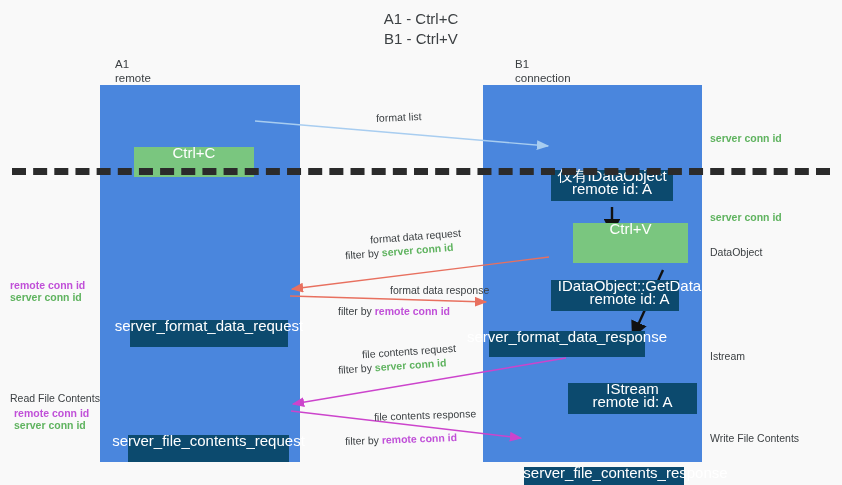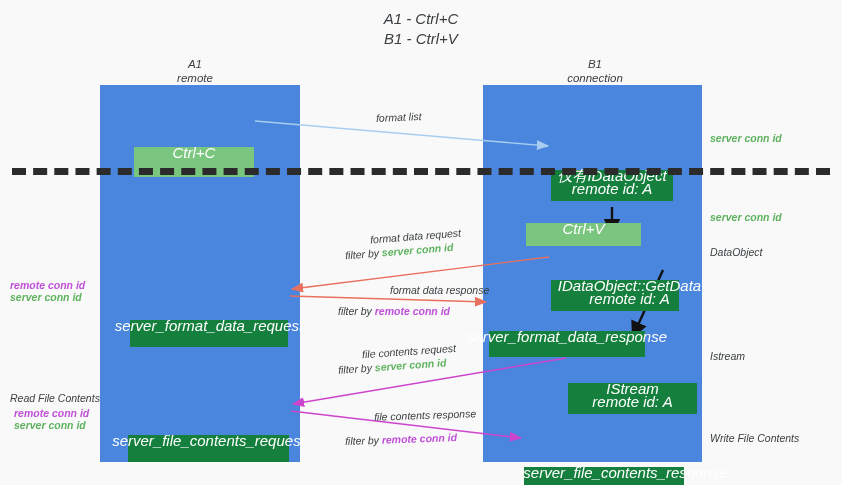--- a/index.html
+++ b/index.html
@@ -3,32 +3,32 @@
 <meta charset="utf-8">
 <style>
   html,body{margin:0;padding:0;}
   body{
     width:842px;height:485px;
     background:#f9f9f9;
     font-family:"Liberation Sans","DejaVu Sans",sans-serif;
     position:relative;overflow:hidden;
     color:#3c4043;
   }
-  .stage{position:absolute;left:0;top:0;width:842px;height:485px;font-style:italic;}
+  .stage{position:absolute;left:0;top:0;width:842px;height:485px;}
   .svg-layer{position:absolute;left:0;top:0;width:842px;height:485px;pointer-events:none;}
 
   
   .title{
     position:absolute;left:0;top:9px;width:842px;
     text-align:center;font-size:15px;line-height:20px;color:#3c4043;
   }
 
   
   .col-head{
-    position:absolute;text-align:center;font-size:11.5px;line-height:13.5px;
+    position:absolute;text-align:left;font-size:11.5px;line-height:13.5px;
     color:#3c4043;width:160px;
   }
   #head-a1{left:115px;top:58px;}
   #head-b1{left:515px;top:58px;}
   .col-head .big{display:block;}
   .col-head .sub{display:block;}
 
   
   .lane{position:absolute;background:#4a86dd;}
   #lane-a1{left:100px;top:85px;width:200px;height:377px;}
@@ -36,26 +36,26 @@
 
   
   .box{
     position:absolute;display:flex;flex-direction:column;
     align-items:center;
     color:#ffffff;font-size:15px;line-height:12.5px;text-align:center;
     box-sizing:border-box;
     margin-top:43px;
   }
   .box.green{background:#7ac67f;}
-  .box.orange{background:#15803d;}
+  .box.orange{background:#0c4a6e;}
   .box span{display:block;}
 
   #box-ctrlc{left:134px;top:104px;width:120px;height:30px;}
   #box-idataobject{left:551px;top:127px;width:122px;height:31px;}
-  #box-ctrlv{left:526px;top:180px;width:115px;height:23px;}
+  #box-ctrlv{left:573px;top:180px;width:115px;height:40px;}
   #box-getdata{left:551px;top:237px;width:128px;height:31px;padding-left:29px;}
   #box-fmt-req{left:130px;top:277px;width:158px;height:27px;}
   #box-fmt-resp{left:489px;top:288px;width:156px;height:26px;}
   #box-istream{left:568px;top:340px;width:129px;height:31px;}
   #box-file-req{left:128px;top:392px;width:161px;height:27px;}
   #box-file-resp{left:524px;top:424px;width:160px;height:27px;padding-left:43px;}
 
   
   .edge-label{
     position:absolute;font-size:10.5px;line-height:13px;color:#3c4043;

